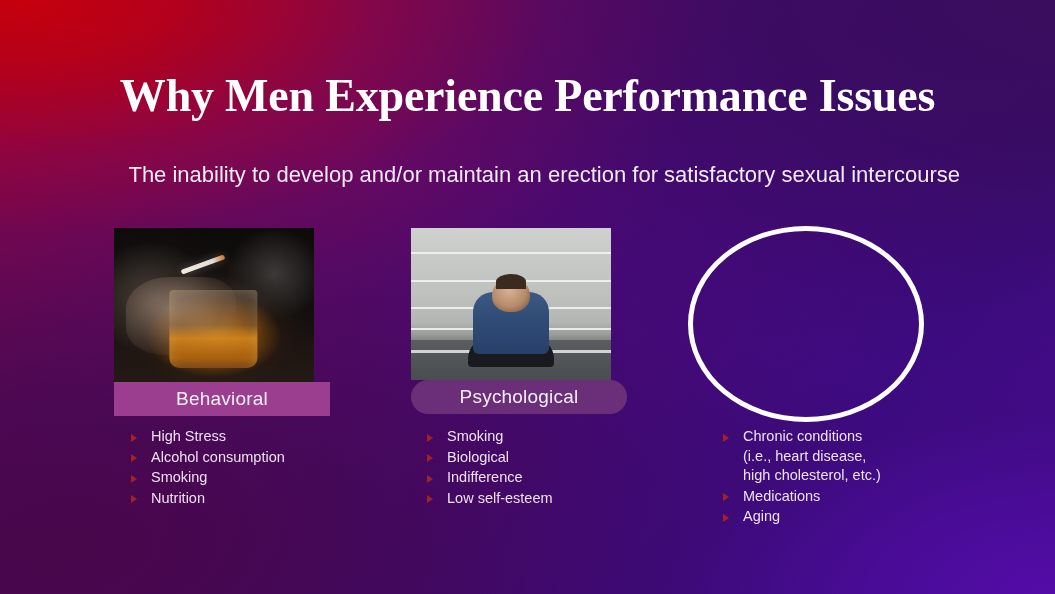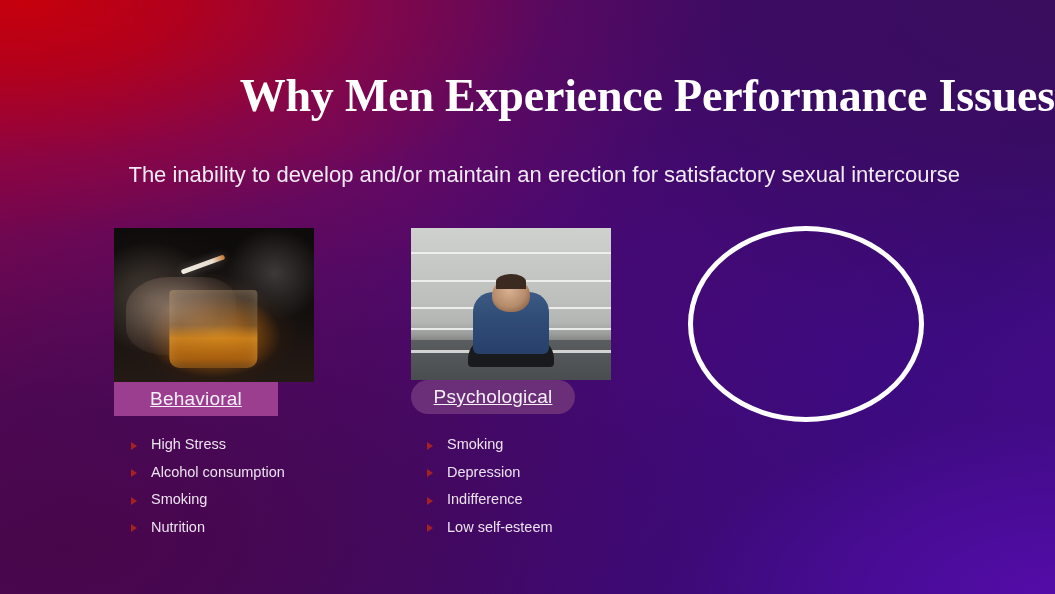--- a/index.html
+++ b/index.html
@@ -13,21 +13,21 @@
     background:
       radial-gradient(120% 95% at 2% 0%, rgba(198,0,12,1) 0%, rgba(183,0,24,0.92) 12%, rgba(150,4,60,0.60) 28%, rgba(120,6,85,0.22) 42%, rgba(90,8,100,0) 56%),
       radial-gradient(95% 80% at 100% 100%, rgba(84,12,168,1) 0%, rgba(74,12,152,0.86) 18%, rgba(60,10,120,0.45) 38%, rgba(50,10,100,0) 60%),
       radial-gradient(110% 100% at 100% 0%, rgba(58,13,94,1) 0%, rgba(55,12,90,0.75) 25%, rgba(52,11,86,0.25) 48%, rgba(50,10,84,0) 66%),
       radial-gradient(130% 110% at 6% 92%, rgba(72,6,74,1) 0%, rgba(64,8,80,0.75) 22%, rgba(58,9,86,0.30) 45%, rgba(54,10,88,0) 64%),
       linear-gradient(125deg,#8e0340 0%,#6a0a5e 25%,#47097a 55%,#3d0b84 80%,#4a0d96 100%);
   }
 
   
   .title{
-    position:absolute;left:0;top:72px;width:1055px;text-align:right;
+    position:absolute;left:0;top:72px;width:1055px;text-align:center;
     font-family:"Liberation Serif", serif;
     font-weight:bold;font-size:46px;line-height:1.05;color:#ffffff;
     letter-spacing:-0.2px;
   }
   .subtitle{
     position:absolute;left:95px;top:160px;width:865px;text-align:right;
     font-family:"Liberation Sans", sans-serif;
     font-size:22px;line-height:1.38;color:#f2eaf4;font-weight:400;
   }
 
@@ -38,32 +38,31 @@
   .card.c3{left:707px;}
 
   .photo{
     position:relative;width:200px;height:154px;overflow:hidden;
     display:block;
   }
   .card.c2 .photo{height:152px;}
   .card.c3 .photo{height:152px;}
 
   .banner{
-    width:164px;height:34px;
+    width:216px;height:34px;
     display:flex;align-items:center;justify-content:center;
     color:#f6f0f8;font-size:19px;font-weight:400;letter-spacing:.2px;
     font-family:"Liberation Sans", sans-serif;
-    text-decoration:underline;
   }
   .card.c1 .banner{background:#9b3e90;}
   .card.c2 .banner{background:#6b2f79;border-radius:17px;}
   .card.c3 .banner{background:#53306c;}
   .blist{list-style:none;margin:0;padding:0;}
   .blist li{
-    position:relative;padding-left:29px;margin:8px 0 1px 0;
+    position:relative;padding-left:29px;margin:0 0 1px 0;
     color:#ece2ef;font-size:14.5px;line-height:19.5px;
     font-family:"Liberation Sans", sans-serif;
   }
   .blist li .tri{
     position:absolute;left:9px;top:6.5px;width:0;height:0;
     border-top:4px solid transparent;border-bottom:4px solid transparent;
     border-left:6px solid #a32323;
   }
   .blist li .sub{display:block;padding-left:0;}
   .bl-wrap.b1{position:absolute;left:122px;top:427px;width:230px;}
@@ -225,20 +224,32 @@
       <li><span class="tri"></span><span>High Stress</span></li>
       <li><span class="tri"></span><span>Alcohol consumption</span></li>
       <li><span class="tri"></span><span>Smoking</span></li>
       <li><span class="tri"></span><span>Nutrition</span></li>
     </ul>
   </div>
 
   <div class="bl-wrap b2">
     <ul class="blist">
       <li><span class="tri"></span><span>Smoking</span></li>
-      <li><span class="tri"></span><span>Depression</span></li>
+      <li><span class="tri"></span><span>Biological</span></li>
       <li><span class="tri"></span><span>Indifference</span></li>
       <li><span class="tri"></span><span>Low self-esteem</span></li>
     </ul>
   </div>
 
+  <div class="bl-wrap b3">
+    <ul class="blist">
+      <li>
+        <span class="tri"></span>
+        <span>Chronic conditions</span>
+        <span class="sub">(i.e., heart disease,</span>
+        <span class="sub">high cholesterol, etc.)</span>
+      </li>
+      <li><span class="tri"></span><span>Medications</span></li>
+      <li><span class="tri"></span><span>Aging</span></li>
+    </ul>
+  </div>
 
 </div>
 
 </body></html>

